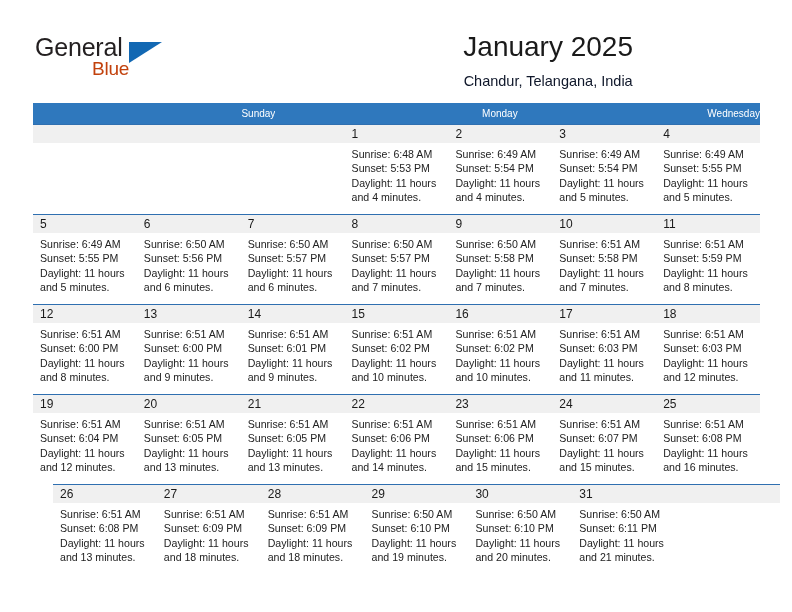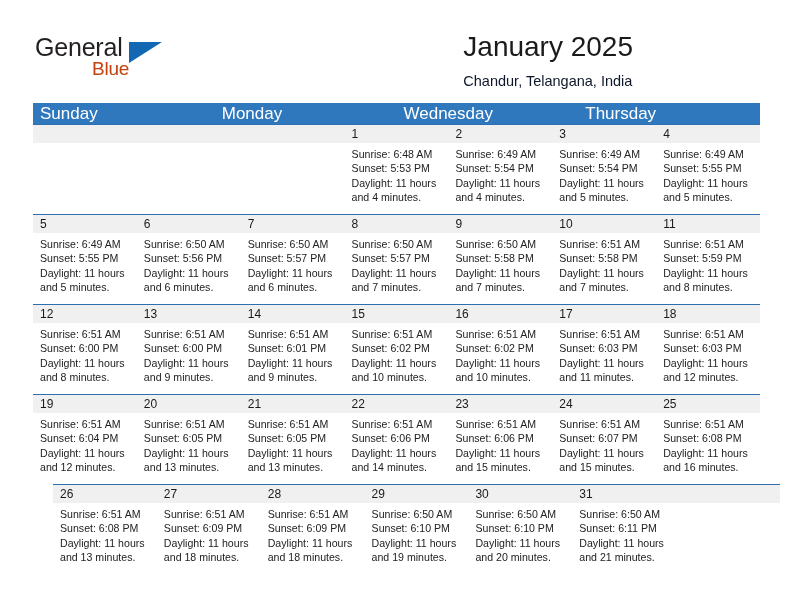--- a/index.html
+++ b/index.html
@@ -64,21 +64,21 @@
     font-size: 19px;
     letter-spacing: -0.2px;
     color: #c2410c;
     font-family: "Liberation Sans", sans-serif;
   }
 
   .title-block {
     position: absolute;
     right: 35px;
     top: 30px;
-    text-align: left;
+    text-align: center;
   }
   .cal-title {
     font-size: 28px;
     font-weight: normal;
     color: #1a1a1a;
     line-height: 34px;
     white-space: nowrap;
   }
   .cal-subtitle {
     font-size: 14.5px;
@@ -98,26 +98,27 @@
 
   .dow-row {
     display: flex;
     width: 727px;
     height: 21px;
     background: #2f78bd;
   }
   .dow-cell {
     flex: 1 1 0;
     color: #ffffff;
-    font-size: 17px;
+    font-size: 10px;
     line-height: 21px;
     padding-left: 7px;
     box-sizing: border-box;
     white-space: nowrap;
     overflow: hidden;
+    text-align: right;
   }
 
   .week-row {
     display: flex;
     width: 727px;
     height: 90px;
     border-top: 1.6px solid #2f6fb0;
     box-sizing: border-box;
   }
   .week-row.last {
@@ -174,21 +175,20 @@
       <div class="cal-subtitle">Chandur, Telangana, India</div>
     </div>
 
   </div>
 
   <div class="calendar">
     <div class="dow-row">
         <div class="dow-cell">Sunday</div>
         <div class="dow-cell">Monday</div>
         <div class="dow-cell">Wednesday</div>
-        <div class="dow-cell">Thursday</div>
       </div>
     <div id="weeks-container">
         <div class="week-row">
           <div class="day-cell empty">
             <div class="day-num-strip">
               <span class="day-num"></span>
             </div>
           </div>
           <div class="day-cell empty">
             <div class="day-num-strip">

